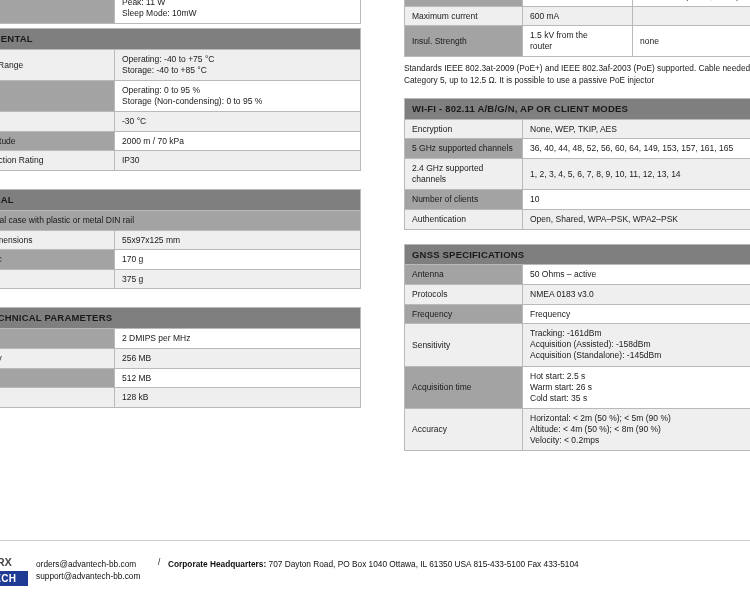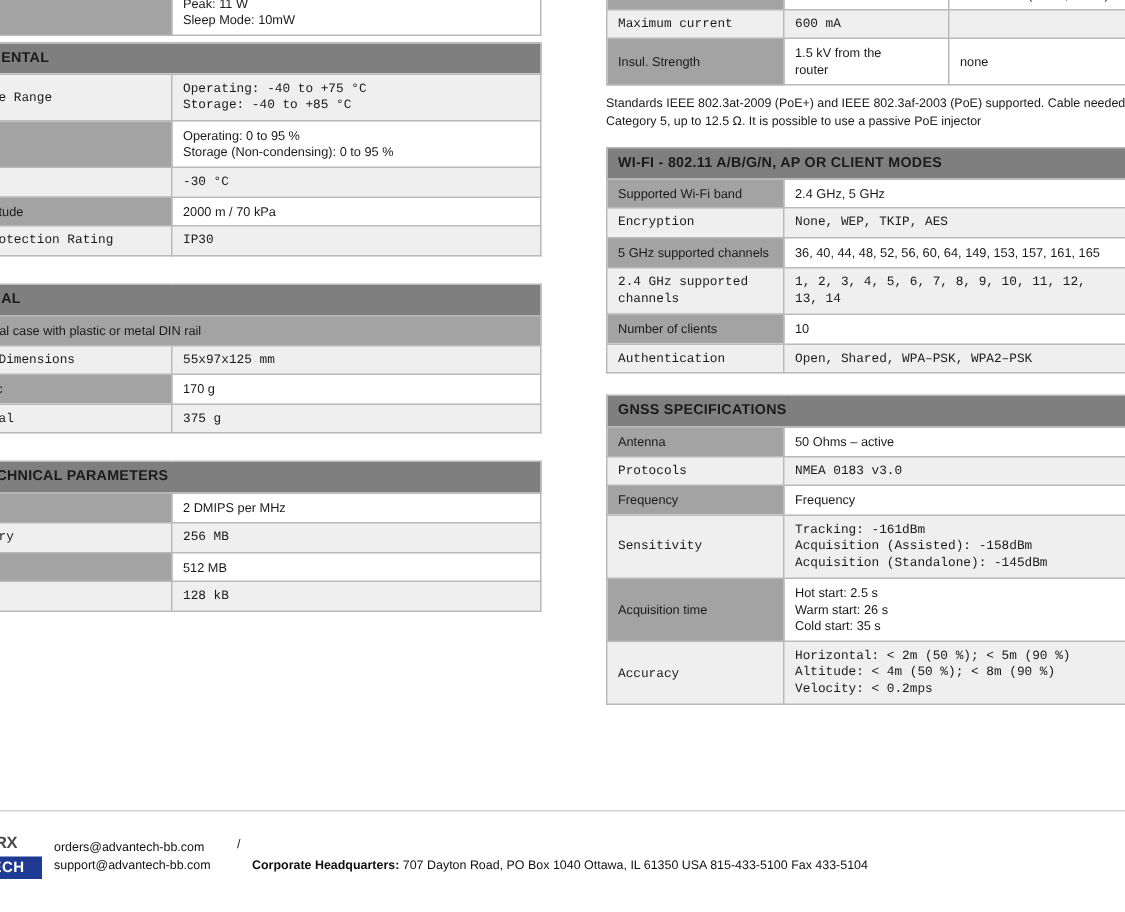--- a/index.html
+++ b/index.html
@@ -33,21 +33,20 @@
     border: 1px solid #b9b9b9;
     padding: 4px 6px 4px 7px;
     vertical-align: middle;
     color: #1a1a1a;
   }
   .spec-table td.lbl {
     background: #a3a3a3;
   }
   .spec-table tr.alt td {
     background: #efefef;
-    font-family: Liberation Mono, monospace;
   }
   .sect-head {
     background: #7f7f7f;
     color: #ffffff;
     font-weight: bold;
     font-size: 9.5px;
     letter-spacing: .2px;
     padding: 4px 7px 4px 7px;
     border: 1px solid #7f7f7f;
   }
@@ -132,21 +131,21 @@
     position: absolute;
     left: 218px;
     top: 0px;
     font-size: 8.3px;
     line-height: 1.5;
     color: #111;
   }
   .foot-addr {
     position: absolute;
     left: 228px;
-    top: 14px;
+    top: 2px;
     font-size: 8.3px;
     line-height: 1.5;
     color: #111;
   }
   .foot-addr b { font-weight: bold; }
 </style>
 </head>
 <body>
 
 <div class="page">
@@ -294,24 +293,20 @@
     <div style="height:12px"></div>
 
     <table class="spec-table">
       <colgroup>
           <col style="width:118px">
           <col style="width:228px">
         </colgroup>
       <tbody>
         <tr>
           <td class="sect-head" colspan="2">WI-FI - 802.11 A/B/G/N, AP OR CLIENT MODES</td>
-        </tr>
-        <tr>
-          <td class="lbl">Supported Wi-Fi band</td>
-          <td>2.4 GHz, 5 GHz</td>
         </tr>
         <tr class="alt">
           <td class="lbl">Encryption</td>
           <td>None, WEP, TKIP, AES</td>
         </tr>
         <tr>
           <td class="lbl ml">5 GHz supported channels</td>
           <td>36, 40, 44, 48, 52, 56, 60, 64, 149, 153, 157, 161, 165</td>
         </tr>
         <tr class="alt">

